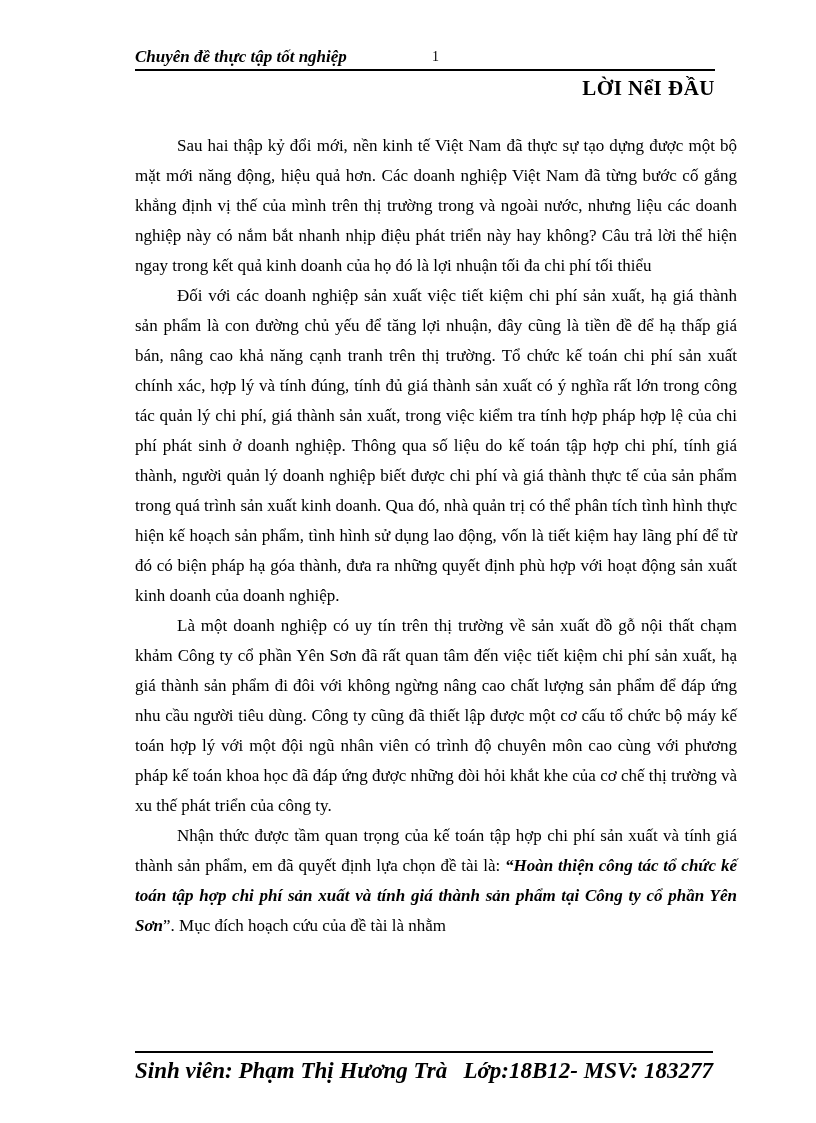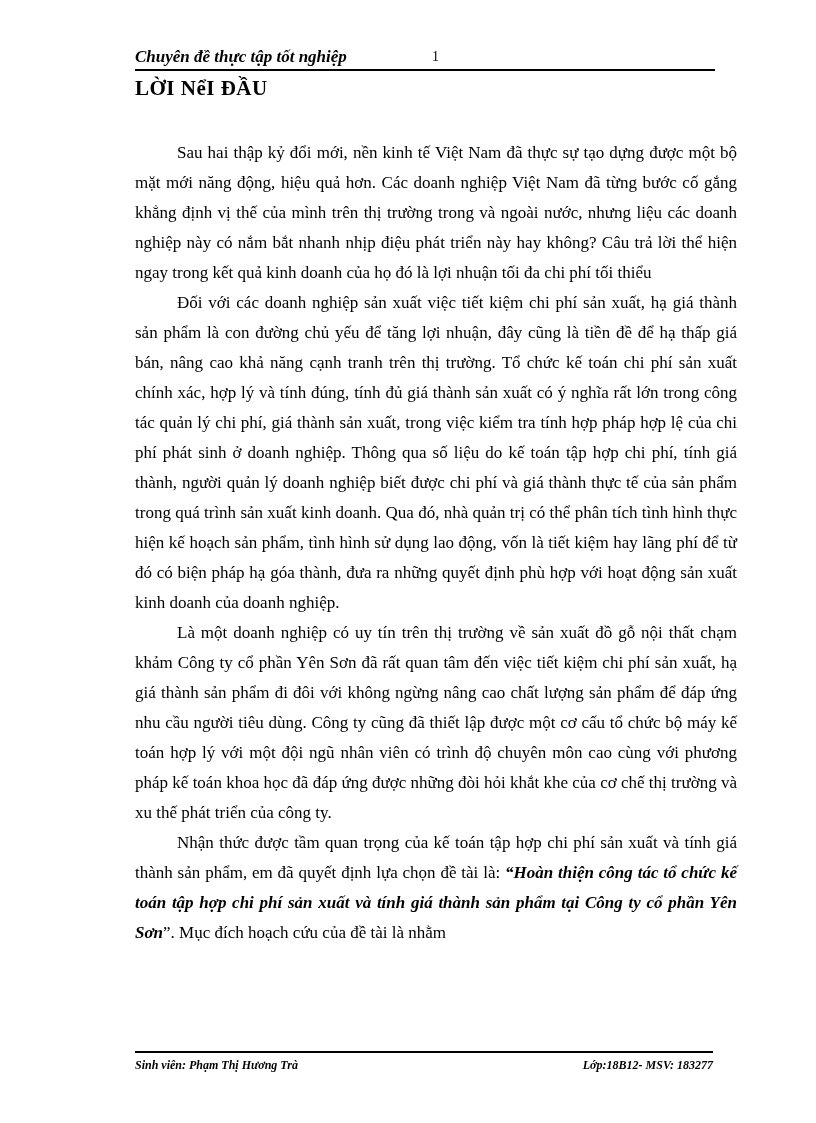--- a/index.html
+++ b/index.html
@@ -45,31 +45,31 @@
     font-style: normal;
   }
 
   
   .doc-title {
     position: absolute;
     left: 135px;
     top: 76px;
     width: 580px;
     margin: 0;
-    text-align: left;
+    text-align: right;
     font-size: 21px;
     font-weight: bold;
     letter-spacing: 0.5px;
   }
 
   
   .doc-body {
     position: absolute;
     left: 135px;
-    top: 138px;
+    top: 131px;
     width: 602px;
     font-size: 17px;
     line-height: 30px;
     text-align: justify;
   }
   .doc-body p {
     margin: 0;
     padding: 0;
     text-indent: 42px;
   }
@@ -81,21 +81,21 @@
   
   .page-footer {
     position: absolute;
     left: 135px;
     top: 1051px;
     width: 578px;
     border-top: 2px solid #000000;
     padding-top: 5px;
     display: flex;
     justify-content: space-between;
-    font-size: 12px;
+    font-size: 23px;
     font-weight: bold;
     font-style: italic;
   }
   .footer-student { white-space: nowrap; }
   .footer-class { white-space: nowrap; }
 </style>
 </head>
 <body>
 
 <div class="page">

